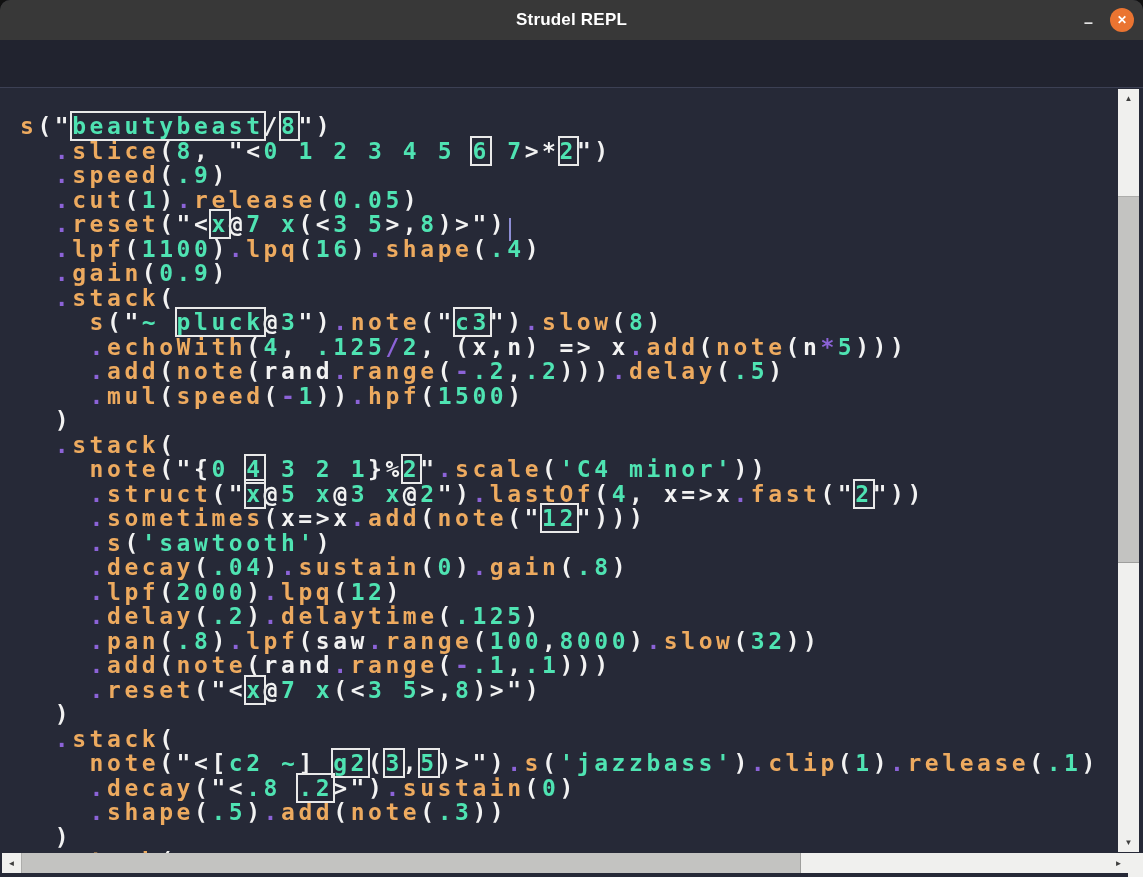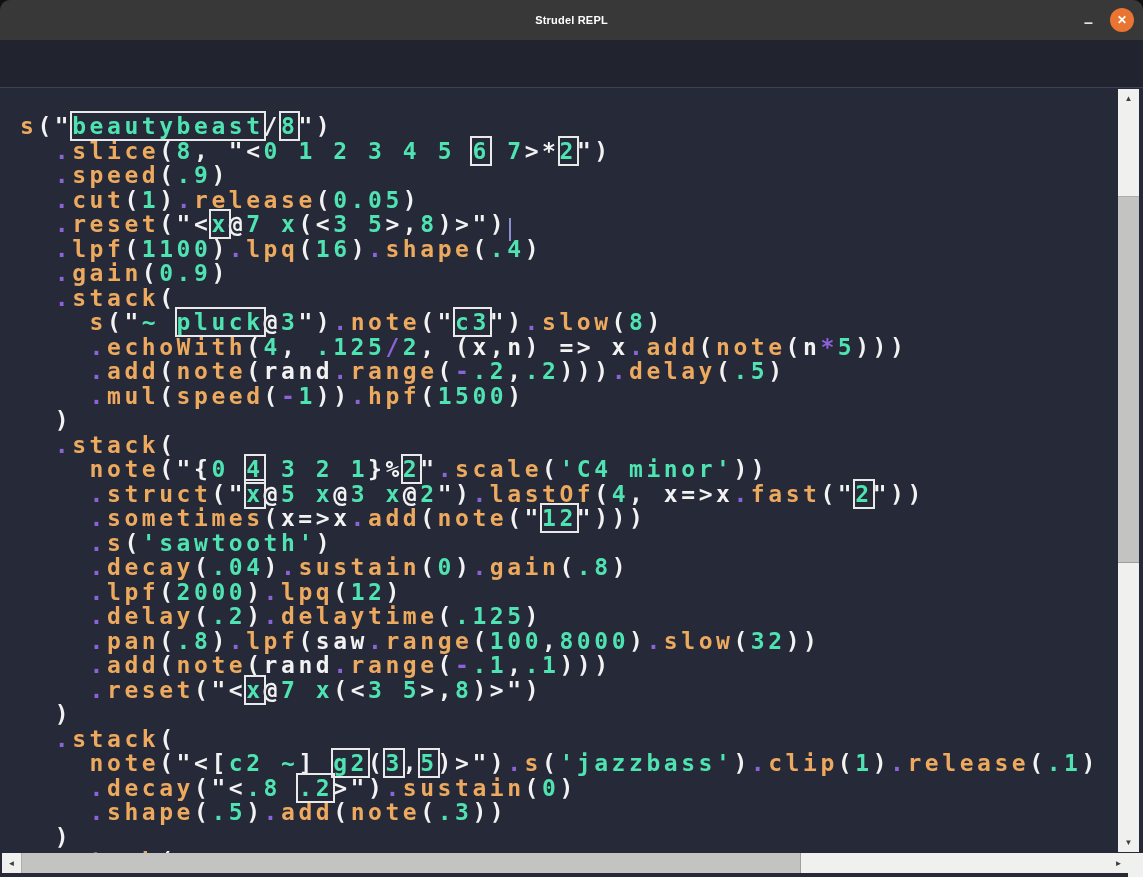--- a/index.html
+++ b/index.html
@@ -1,21 +1,21 @@
 <!DOCTYPE html>
 <html style="--titlebar-bg: #383838; --title-text: #ffffff; --close-button-bg: #ea7431; --header-bg: #21232f; --editor-bg: #262937; --editor-border: #3c4054; --code-function: #edaa5f; --code-value: #4fe3b2; --code-operator: #8c63d8; --code-plain: #f2f2f2; --highlight-box: #e9e9e9; --cursor-color: #8d8dd4; --logo-blue: #2e7fe8; --scroll-track: #f0f0ee; --scroll-thumb: #c3c3c1; --scroll-arrow: #3f3f3f;"><head>
 <meta charset="utf-8">
 <style>
   html,body{margin:0;padding:0;width:1143px;height:877px;background:#111;}
   .window{position:relative;width:1143px;height:877px;border-radius:10px 10px 0 0;overflow:hidden;
           background:var(--header-bg);font-family:"Liberation Sans",sans-serif;}
   
   .titlebar{position:absolute;top:0;left:0;right:0;height:40px;background:var(--titlebar-bg);
             border-bottom:1px solid #262626;display:flex;align-items:center;justify-content:center;}
-  .title{color:var(--title-text);font-size:11px;font-weight:bold;letter-spacing:.2px;}
+  .title{color:var(--title-text);font-size:17px;font-weight:bold;letter-spacing:.2px;}
   .win-controls{position:absolute;right:9px;top:0;height:40px;display:flex;align-items:center;gap:17px;}
   .min-btn{background:none;border:none;color:#e3e3e3;font-size:16px;font-weight:bold;cursor:pointer;
            padding:0;line-height:1;transform:translateY(3px);}
   .close-btn{width:24px;height:24px;border-radius:50%;border:none;background:var(--close-button-bg);
              color:#fff;font-size:12px;font-weight:bold;display:flex;align-items:center;justify-content:center;
              cursor:pointer;padding:0;}
   
   .header{position:absolute;top:40px;left:0;right:0;height:47px;background:var(--header-bg);}
   .logo{position:absolute;left:21px;top:47px;}
   

